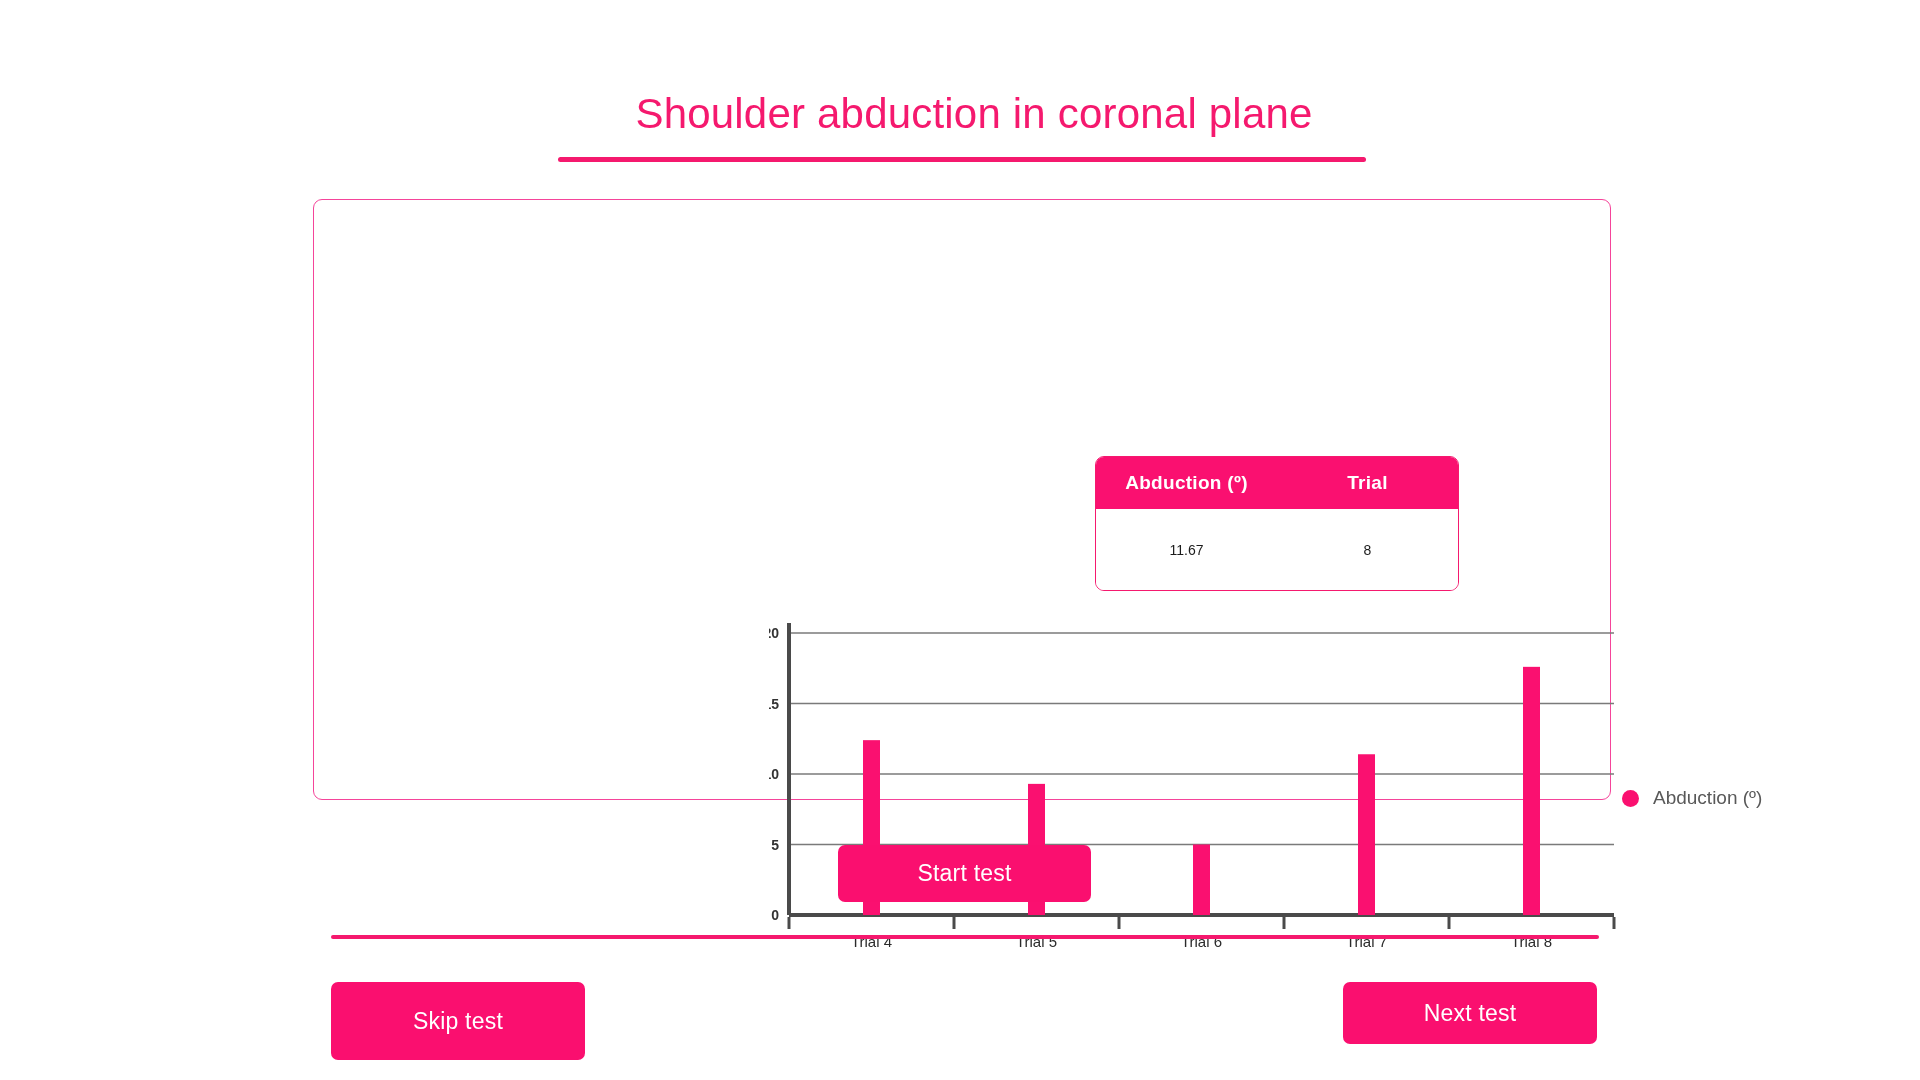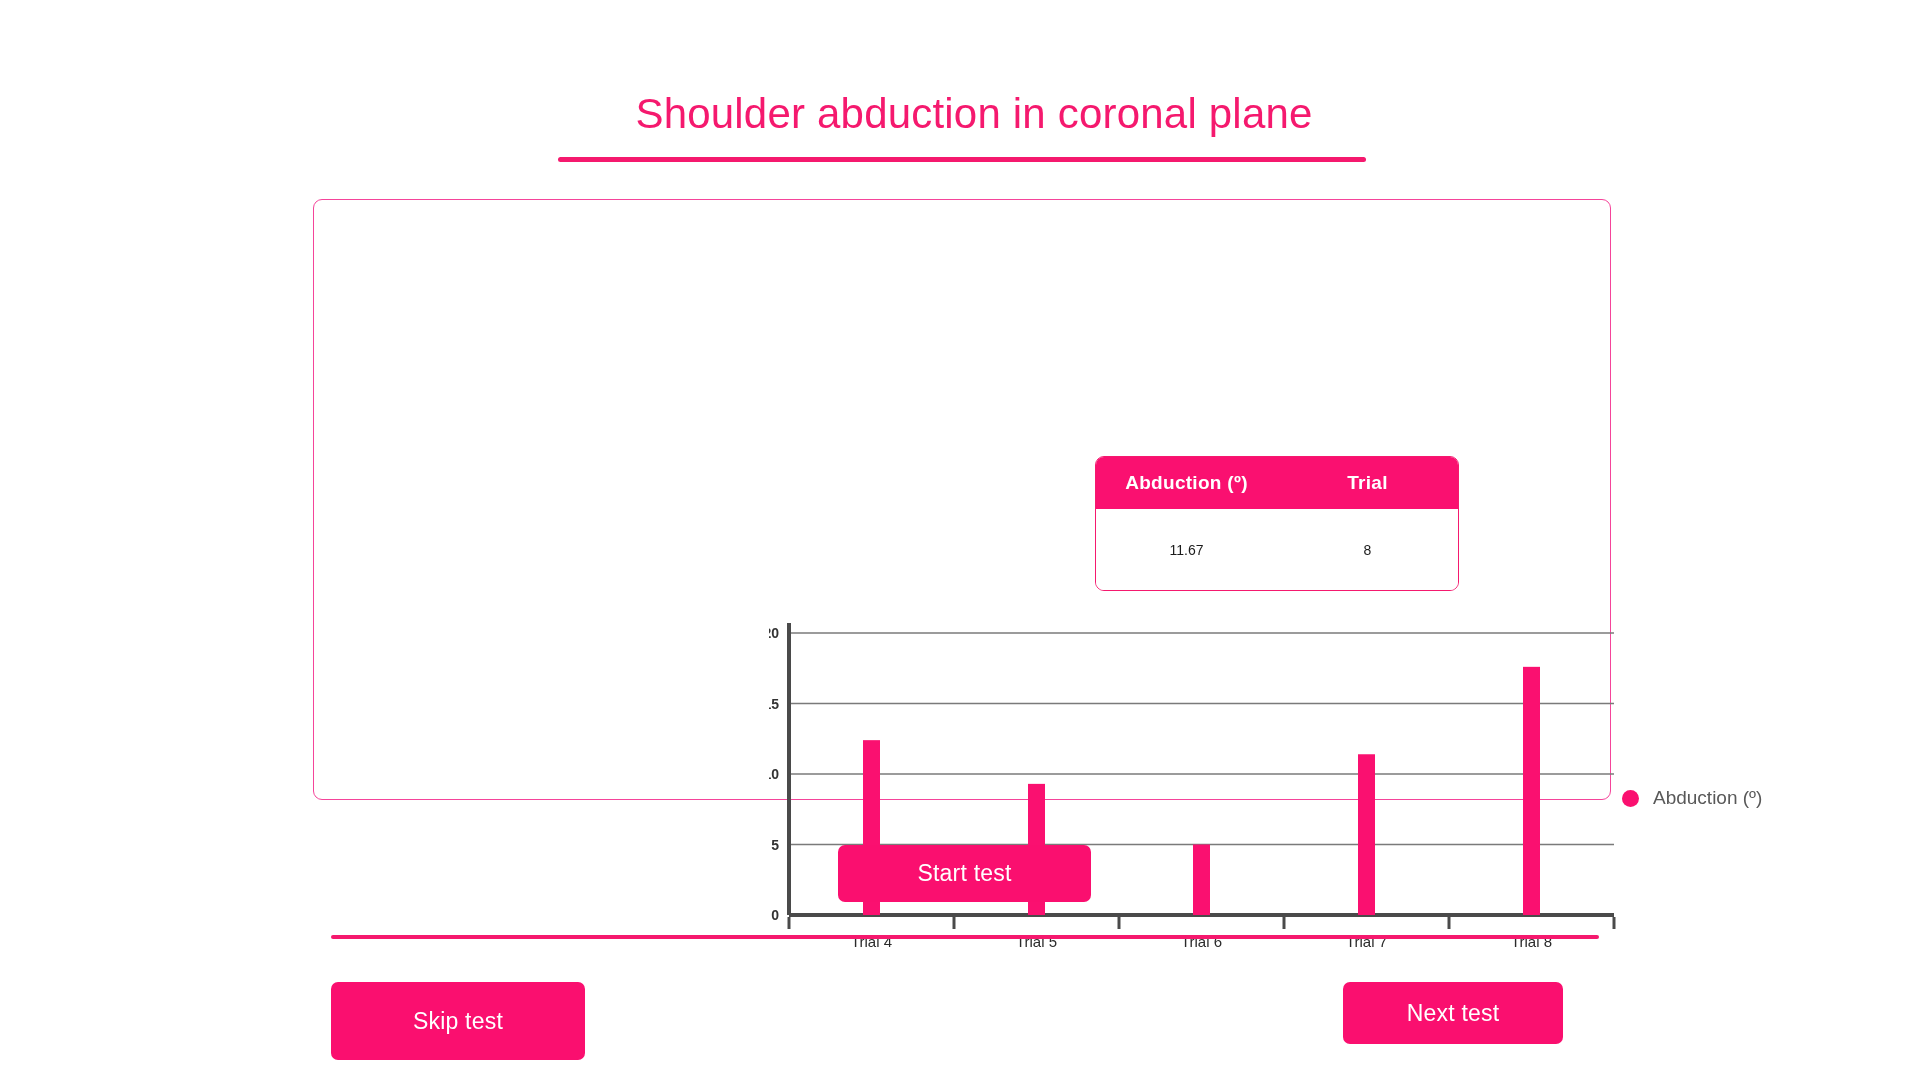--- a/index.html
+++ b/index.html
@@ -120,21 +120,21 @@
     font-size: 23px;
     font-weight: 400;
     cursor: pointer;
     display: flex;
     align-items: center;
     justify-content: center;
     letter-spacing: 0.2px;
   }
   .btn-start { left: 838px;  top: 845px;  width: 253px; height: 57px; }
   .btn-skip  { left: 331px;  top: 982px;  width: 254px; height: 78px; }
-  .btn-next  { left: 1343px; top: 982px;  width: 220px; height: 62px; }
+  .btn-next  { left: 1343px; top: 982px;  width: 254px; height: 62px; }
 
   
   .divider {
     position: absolute;
     left: 331px; top: 935px;
     width: 1268px; height: 4px;
     background: #f5196e;
     border-radius: 2px;
   }
 </style>

